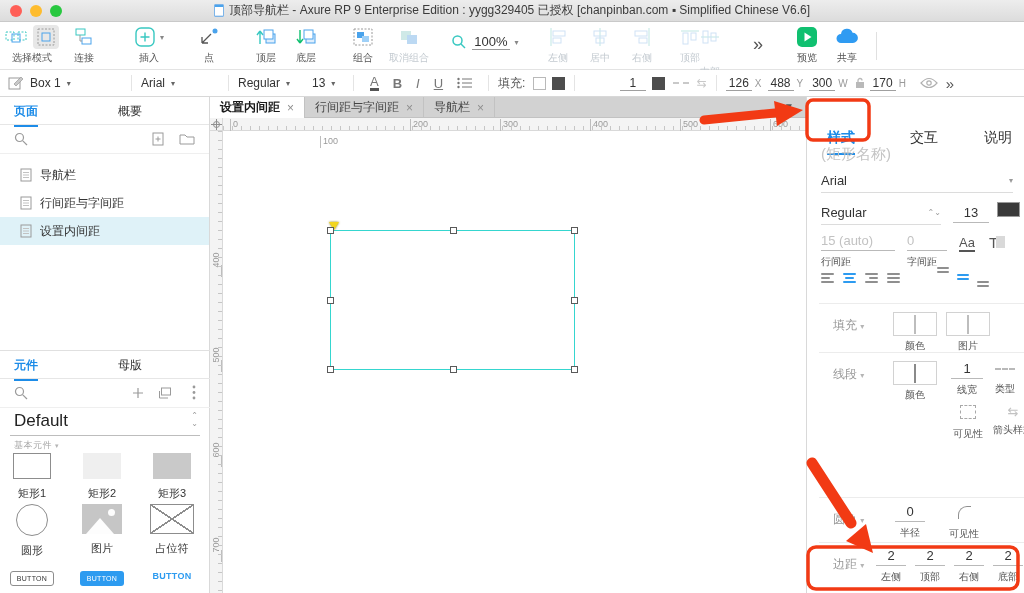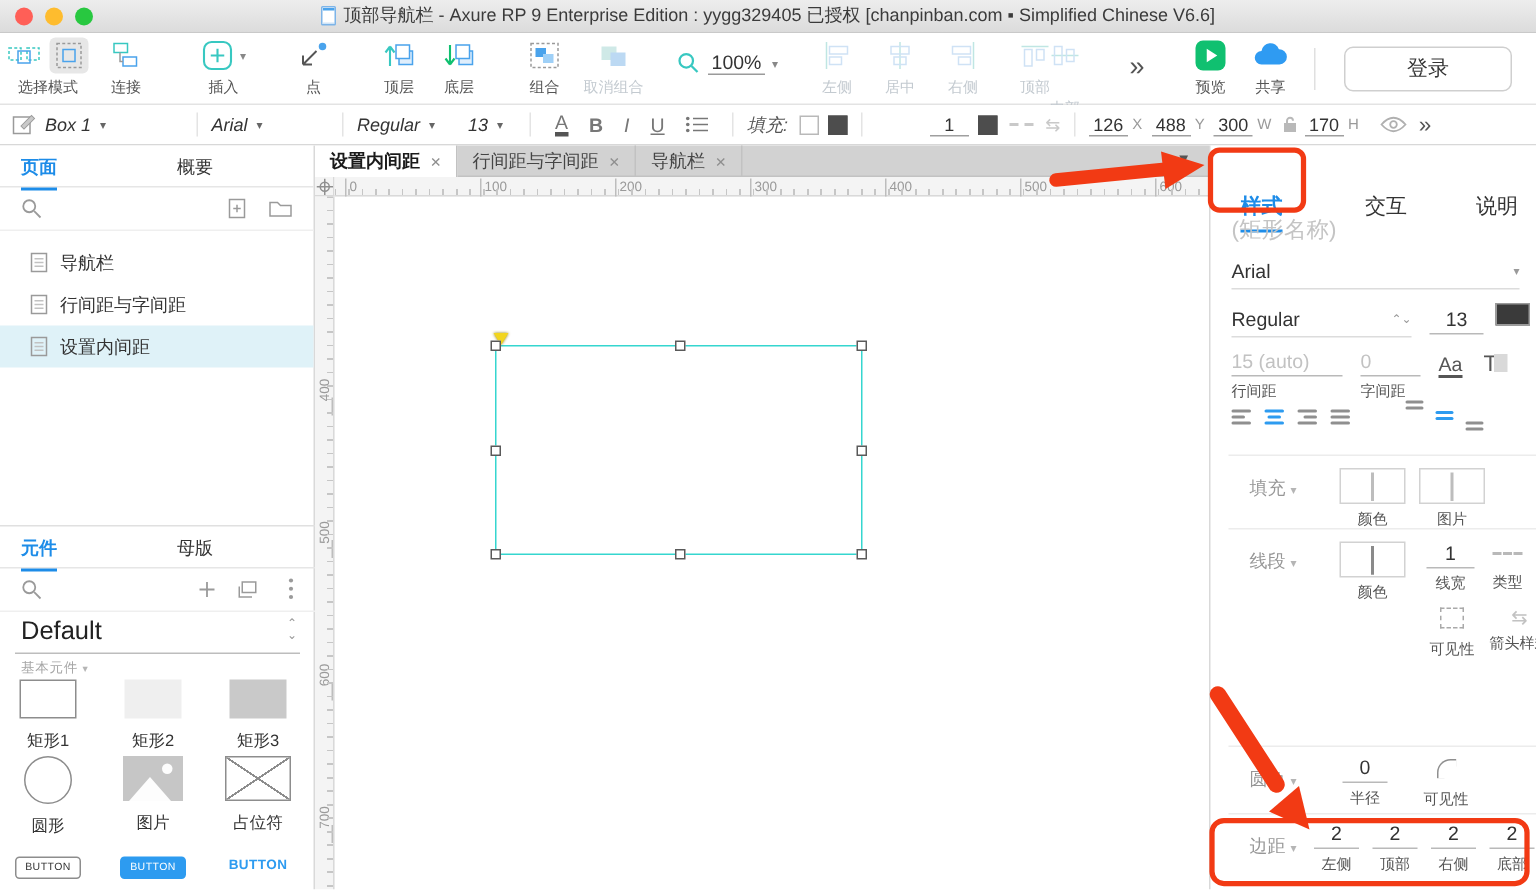--- a/index.html
+++ b/index.html
@@ -30,21 +30,21 @@
   .zoom-val { font-size:13px; color:#333; border-bottom:1px solid #9a9a9a; padding:0 2px; }
   .tb-div { position:absolute; top:10px; width:1px; height:28px; background:#e0e0e0; }
   .login-btn { position:absolute; right:16px; top:9px; width:112px; height:30px; border:1px solid #cfcfcf;
     border-radius:6px; background:#fff; font-size:14px; color:#333; display:flex; align-items:center; justify-content:center; }
   .more-chevron { font-size:18px; color:#555; line-height:24px; }
 
   
   .formatbar { position:absolute; left:0; top:70px; width:1024px; height:27px; background:#fff;
     border-bottom:1px solid #d8d8d8; display:flex; align-items:center; padding:0 8px; }
   .fb-div { width:1px; height:16px; background:#e4e4e4; margin:0 9px; flex:0 0 auto; }
-  .fb-text { font-size:12px; color:#333; white-space:nowrap;font-style:italic; }
+  .fb-text { font-size:12px; color:#333; white-space:nowrap; }
   .fb-sel { display:flex; align-items:center; gap:6px; }
   .fb-caret { font-size:8px; color:#666; }
   .fb-btn { font-size:13px; color:#777; margin:0 7px; }
   .fb-num { font-size:12px; color:#333; border-bottom:1px solid #9f9f9f; min-width:26px; text-align:center; }
   .fb-xywh { font-size:10px; color:#9a9a9a; margin:0 6px 0 3px; }
   .sw { width:13px; height:13px; border:1px solid #b9b9b9; background:#fff; }
   .sw.dark { background:#4d4d4d; border-color:#4d4d4d; }
   .dash-ico { width:16px; height:2px; border-top:2px dashed #c9c9c9; }
   .swap-ico { font-size:12px; color:#c9c9c9; }
 
@@ -348,23 +348,20 @@
       <span class="tb-ico">
         <svg class="icon-svg" width="26" height="22" viewBox="0 0 26 22">
             <path d="M7 17 a4.5 4.5 0 0 1 0-9 a6 6 0 0 1 11.6-1.2 A4.6 4.6 0 0 1 19 17 Z" fill="#2f9bf2"></path>
           </svg>
       </span>
       <span class="tb-label">共享</span>
     </div>
 
     <div class="tb-div" style="left:876px;"></div>
 
-    <div class="login-btn">
-      <span>登录</span>
-    </div>
   </div>
 
   <div class="formatbar">
     <span style="margin-right:6px;">
       <svg class="icon-svg" width="16" height="16" viewBox="0 0 16 16">
           <rect x="1" y="3" width="11" height="11" fill="none" stroke="#9a9a9a"></rect>
           <path d="M6 9 L13 2 L15 4 L8 11 Z" fill="#c9c9c9" stroke="#9a9a9a" stroke-width=".7"></path>
         </svg>
     </span>
     <div class="fb-sel" style="width:92px;">
@@ -587,21 +584,21 @@
 
     <div class="ruler-corner">
       <svg class="icon-svg" width="11" height="11" viewBox="0 0 11 11">
           <circle cx="5.5" cy="5.5" r="3" fill="none" stroke="#8f8f8f"></circle>
           <path d="M5.5 0 V11 M0 5.5 H11" stroke="#8f8f8f"></path>
         </svg>
     </div>
 
     <div class="h-ruler">
       <span class="h-lab" style="left:10px;">0</span>
-      <span class="h-lab" style="left:100px;">100</span>
+      <span class="h-lab" style="left:100px;margin-top:17px;">100</span>
       <span class="h-lab" style="left:190px;">200</span>
       <span class="h-lab" style="left:280px;">300</span>
       <span class="h-lab" style="left:370px;">400</span>
       <span class="h-lab" style="left:460px;">500</span>
       <span class="h-lab" style="left:550px;">600</span>
     </div>
     <div class="v-ruler">
       <span class="v-lab" style="top:124px;">400</span>
       <span class="v-lab" style="top:219px;">500</span>
       <span class="v-lab" style="top:314px;">600</span>

